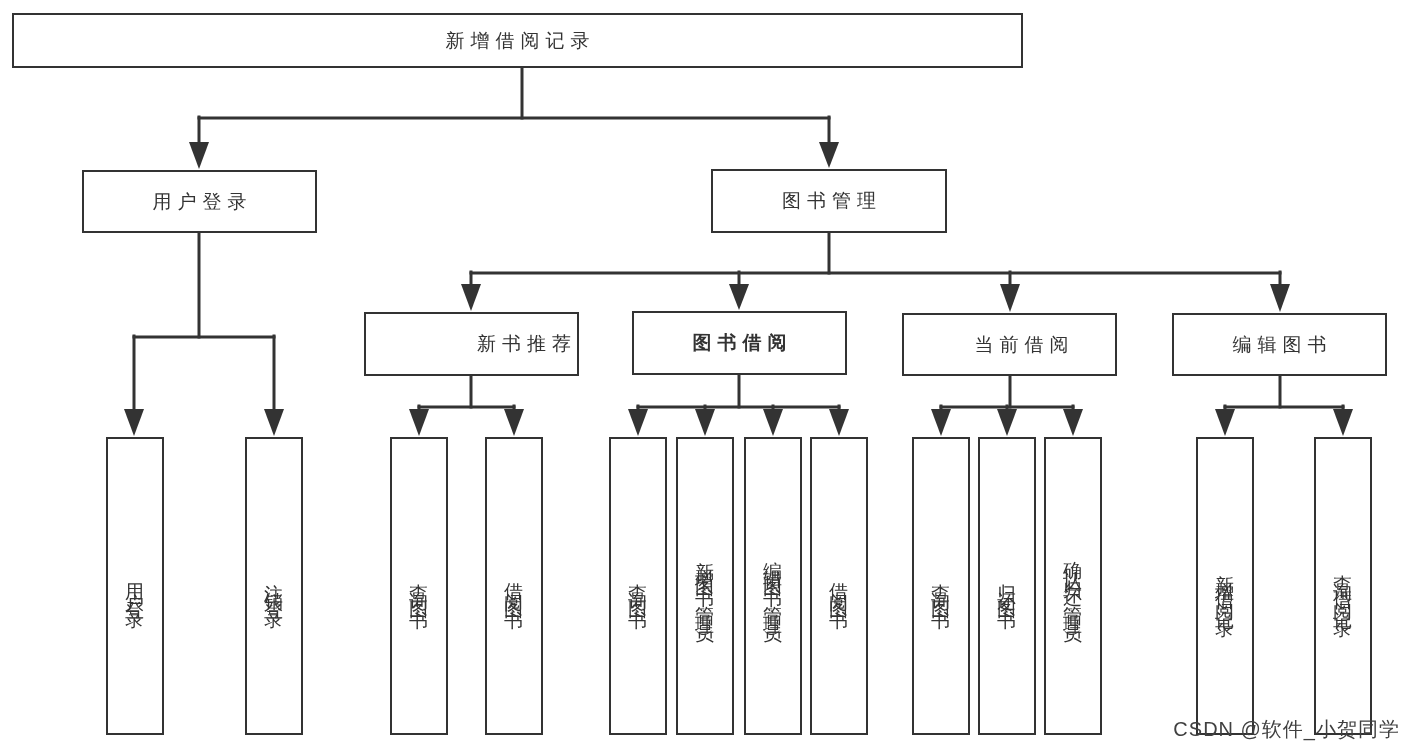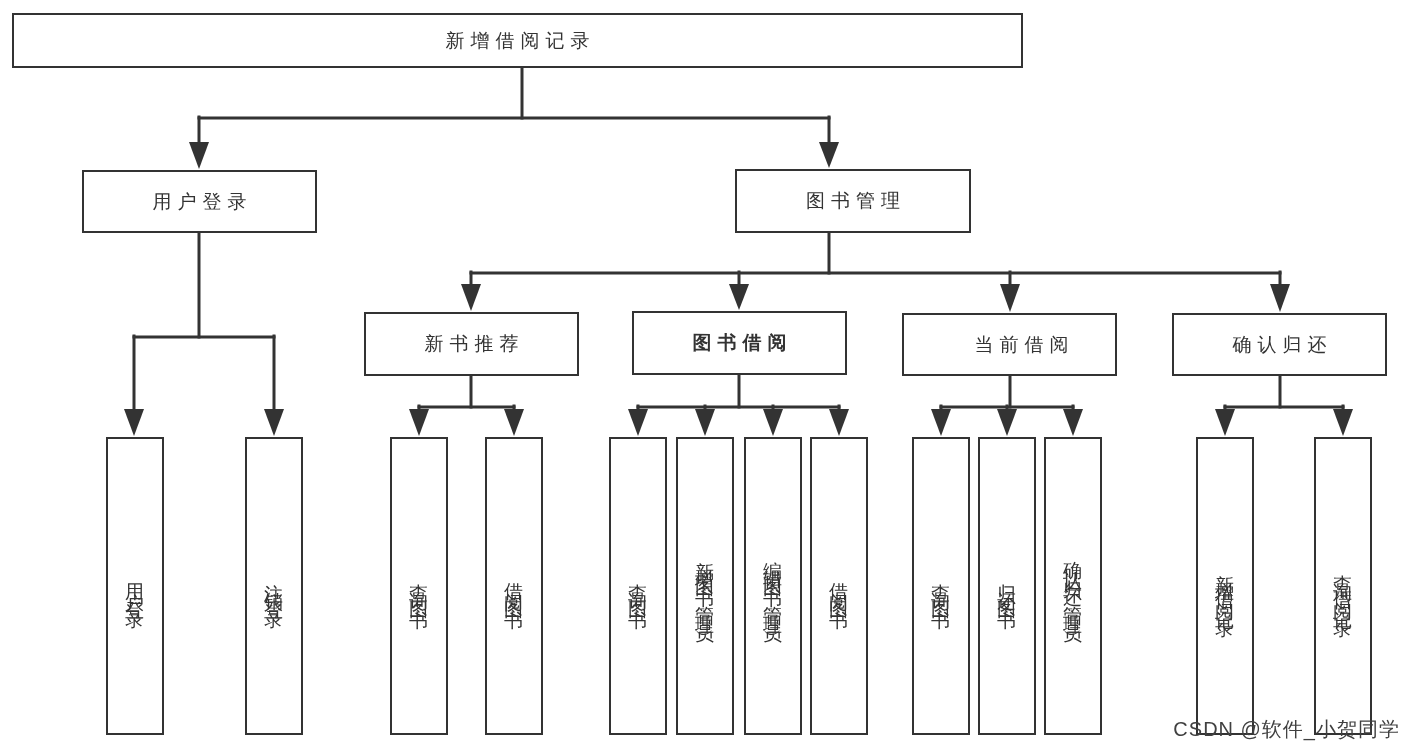--- a/index.html
+++ b/index.html
@@ -114,35 +114,35 @@
     </g>
   </svg>
 
   <div class="box" style="left:12px; top:13px; width:1011px; height:55px;">
     <span>新增借阅记录</span>
   </div>
 
   <div class="box" style="left:82px; top:170px; width:235px; height:63px;">
     <span>用户登录</span>
   </div>
-  <div class="box" style="left:711px; top:169px; width:236px; height:64px;margin-left:24px;">
+  <div class="box" style="left:711px; top:169px; width:236px; height:64px;">
     <span>图书管理</span>
   </div>
 
-  <div class="box" style="left:364px; top:312px; width:215px; height:64px;">
+  <div class="box" style="left:364px; top:312px; width:215px; height:64px;justify-content:flex-end;">
     <span>新书推荐</span>
   </div>
   <div class="box" style="left:632px; top:311px; width:215px; height:64px;font-weight:bold;">
     <span>图书借阅</span>
   </div>
   <div class="box" style="left:902px; top:313px; width:215px; height:63px;padding-left:24px;">
     <span>当前借阅</span>
   </div>
   <div class="box" style="left:1172px; top:313px; width:215px; height:63px;">
-    <span>确认归还</span>
+    <span>编辑图书</span>
   </div>
 
   <div class="box vbox" style="left:106px; top:437px; width:58px; height:298px;">
     <span class="vtext">用户登录</span>
   </div>
   <div class="box vbox" style="left:245px; top:437px; width:58px; height:298px;">
     <span class="vtext">注销登录</span>
   </div>
 
   <div class="box vbox" style="left:390px; top:437px; width:58px; height:298px;">

